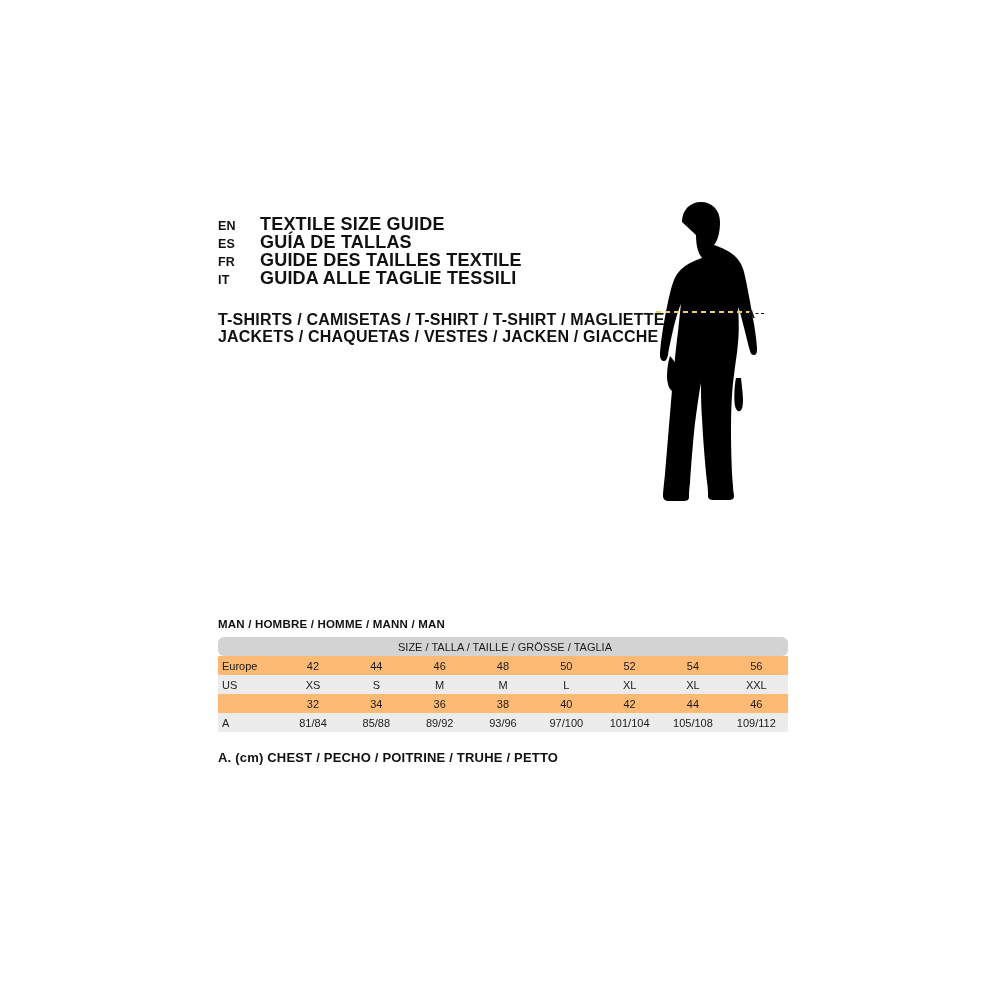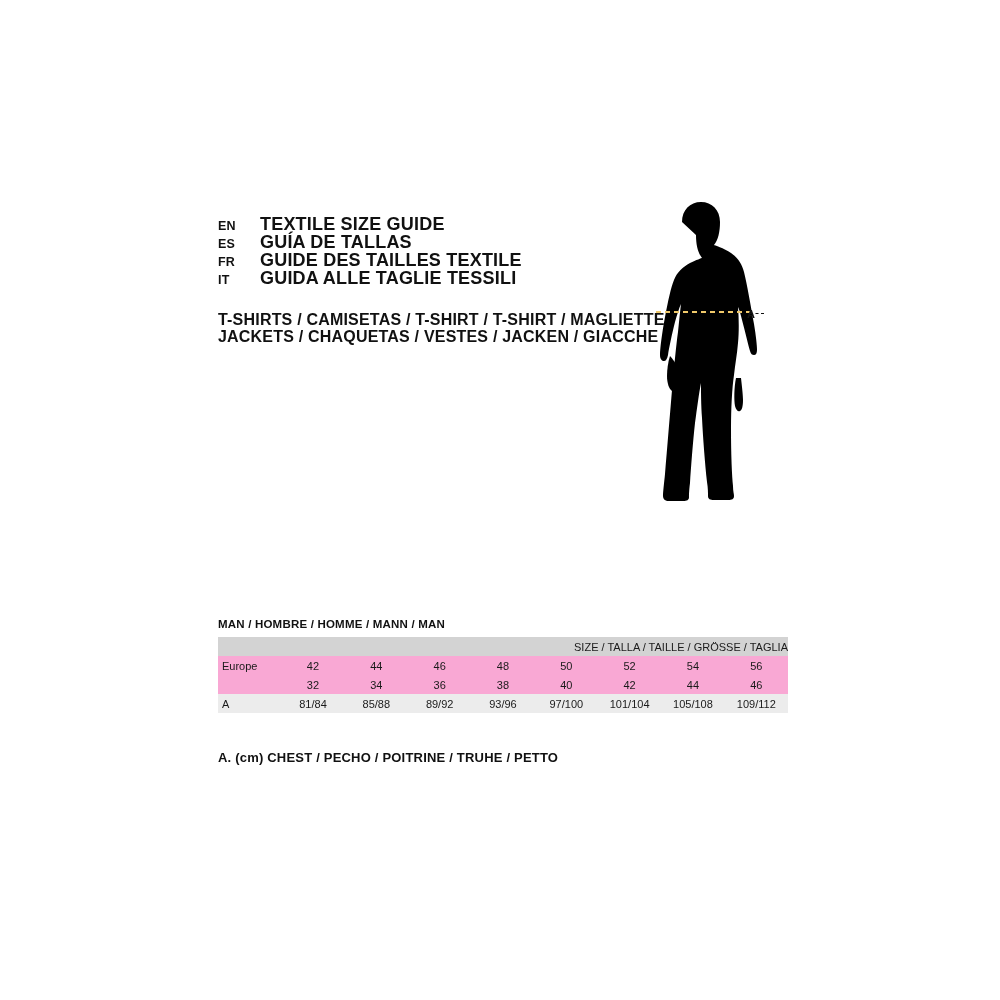--- a/index.html
+++ b/index.html
@@ -121,33 +121,34 @@
   }
   .row-header td {
     background: #d3d3d3;
     font-weight: 400;
     font-size: 11px;
   }
   .row-shaded td {
     background: #ececec;
   }
   .row-plain td {
-    background: #f9a8d4;
+    background: #fdba74;
   }
   .col-label {
     text-align: left;
     padding-left: 4px !important;
     width: 88px;
   }
   .cell {
     text-align: center;
   }
   .hdr-span {
-    text-align: right;
+    text-align: center;
     padding-left: 4px !important;
+    border-radius: 6px;
   }
 
   .table-footnote {
     position: absolute;
     left: 218px;
     top: 750px;
     font-size: 13px;
     font-weight: 700;
     letter-spacing: 0.2px;
     color: #111;
@@ -263,20 +264,31 @@
           <td class="cell">42</td>
           <td class="cell">44</td>
           <td class="cell">46</td>
           <td class="cell">48</td>
           <td class="cell">50</td>
           <td class="cell">52</td>
           <td class="cell">54</td>
           <td class="cell">56</td>
         </tr>
 
+        <tr class="row-shaded">
+          <td class="col-label">US</td>
+          <td class="cell">XS</td>
+          <td class="cell">S</td>
+          <td class="cell">M</td>
+          <td class="cell">M</td>
+          <td class="cell">L</td>
+          <td class="cell">XL</td>
+          <td class="cell">XL</td>
+          <td class="cell">XXL</td>
+        </tr>
 
         <tr class="row-plain">
           <td class="col-label"></td>
           <td class="cell">32</td>
           <td class="cell">34</td>
           <td class="cell">36</td>
           <td class="cell">38</td>
           <td class="cell">40</td>
           <td class="cell">42</td>
           <td class="cell">44</td>

